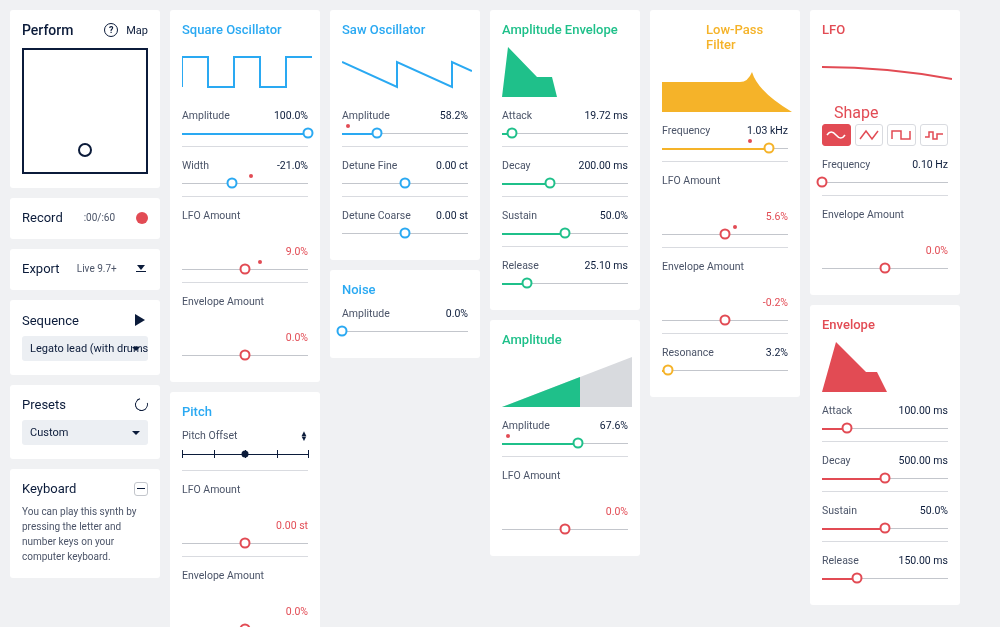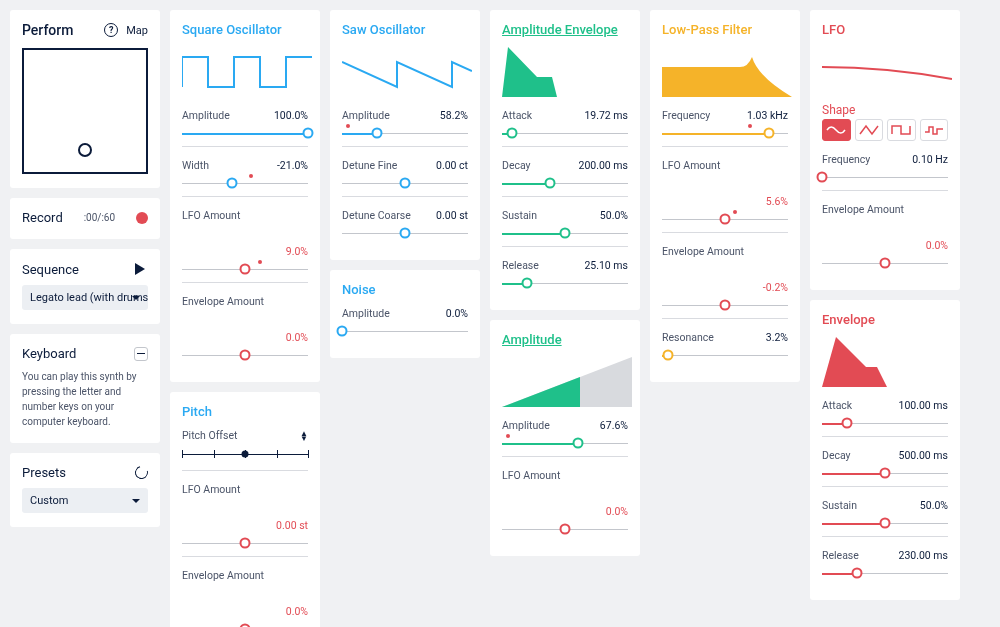--- a/index.html
+++ b/index.html
@@ -18,22 +18,22 @@
   body{margin:0;background:var(--bg);color:var(--ink);font-size:12px;}
   .app{display:flex;gap:10px;padding:10px;align-items:flex-start;width:1000px;}
 
   .col{display:flex;flex-direction:column;gap:10px;}
   .col.left{width:150px;}
   .col.mod{width:150px;}
 
   .card{background:var(--card);border-radius:3px;padding:12px 12px 14px;}
   .card h3{margin:0 0 10px;font-size:13px;font-weight:500;}
   .card h3.blue{color:var(--blue);}
-  .card h3.green{color:var(--green);text-decoration:underline;}
-  .card h3.amber{color:var(--amber);}
+  .card h3.green{color:var(--green);}
+  .card h3.amber{color:var(--amber);margin-left:44px;}
   .card h3.red{color:var(--red);}
 
   
   .perform-head{display:flex;align-items:center;justify-content:space-between;margin-bottom:10px;}
   .perform-head h3{margin:0;font-size:14px;}
   .perform-head .rhs{display:flex;align-items:center;gap:8px;}
   .help-icon{width:14px;height:14px;border:1.5px solid var(--ink);border-radius:50%;display:flex;align-items:center;justify-content:center;font-size:9px;font-weight:700;color:var(--ink);}
   .map-label{font-size:11px;color:var(--ink);text-align:right;}
   .xypad{width:100%;aspect-ratio:1/1;border:2.5px solid var(--ink);position:relative;}
   .xypad .puck{position:absolute;width:14px;height:14px;border:2.5px solid var(--ink);border-radius:50%;left:44%;top:76%;}
@@ -74,21 +74,21 @@
 
   
   .viz{height:50px;margin-bottom:6px;}
   svg{display:block;}
 
   .shape-row .opt{flex:1;height:22px;border:1px solid var(--line);border-radius:3px;display:flex;align-items:center;justify-content:center;}
   .shape-row .opt.active{background:var(--red);border-color:var(--red);}
   .shape-row .opt svg path{stroke:var(--red);stroke-width:1.5;fill:none;}
   .shape-row .opt.active svg path{stroke:#fff;}
   .shape-row{display:flex;gap:4px;margin-bottom:4px;}
-  .shape-caption{font-size:12px;color:var(--red);margin:6px 0 2px;}
+  .shape-caption{font-size:16px;color:var(--red);margin:6px 12px 2px;}
 
   .pitch-head{display:flex;justify-content:space-between;align-items:center;font-size:10.5px;color:var(--muted);}
   .stepper{display:flex;flex-direction:column;line-height:5px;font-size:8px;color:var(--ink);}
   .pitch-line{position:relative;height:12px;margin-top:6px;}
   .pitch-line::before{content:"";position:absolute;left:0;right:0;top:50%;border-top:1px solid var(--ink);}
   .pitch-tick{position:absolute;top:2px;bottom:2px;width:0;border-left:1px solid var(--ink);}
   .pitch-dot{position:absolute;top:50%;width:7px;height:7px;transform:translate(-50%,-50%);border-radius:50%;background:var(--ink);}
 
   .dl-icon{width:14px;height:14px;display:flex;flex-direction:column;align-items:center;justify-content:center;}
   .dl-icon .arr{width:0;height:0;border-left:4px solid transparent;border-right:4px solid transparent;border-top:5px solid var(--ink);}
@@ -115,45 +115,55 @@
     </div>
 
     <div class="card">
       <div class="row">
         <h4>Record</h4>
         <span class="sub">:00/:60</span>
         <span class="rec-dot"></span>
       </div>
     </div>
 
+    <div class="card">
+      <div class="row">
+        <h4>Export</h4>
+        <span class="sub">Live 9.7+</span>
+        <span class="dl-icon">
+            <span class="arr"></span>
+            <span class="bar"></span>
+          </span>
+      </div>
+    </div>
 
     <div class="card">
       <div class="row">
         <h4>Sequence</h4>
         <span class="icon-btn">
             <span class="play-tri"></span>
           </span>
       </div>
       <button class="select trunc">Legato lead (with drums)</button>
     </div>
 
     <div class="card">
       <div class="row">
+        <h4>Presets</h4>
+        <span class="refresh"></span>
+      </div>
+      <button class="select">Custom</button>
+    </div>
+
+    <div class="card">
+      <div class="row">
         <h4>Keyboard</h4>
         <span class="collapse"></span>
       </div>
       <div class="kbd-text">You can play this synth by pressing the letter and number keys on your computer keyboard.</div>
-    </div>
-
-    <div class="card">
-      <div class="row">
-        <h4>Presets</h4>
-        <span class="refresh"></span>
-      </div>
-      <button class="select">Custom</button>
     </div>
   </div>
 
   <div class="col mod">
     <div class="card">
       <h3 class="blue">Square Oscillator</h3>
       <svg class="viz" viewBox="0 0 130 50">
         <path d="M0 40 L0 10 L26 10 L26 40 L52 40 L52 10 L78 10 L78 40 L104 40 L104 10 L130 10" stroke="var(--blue)" stroke-width="2" fill="none"></path>
       </svg>
       <div class="param">
@@ -511,21 +521,21 @@
           </div>
           <div class="track">
             <span class="fill red" style="width:50%"></span>
             <span class="knob red" style="left:50%"></span>
           </div>
         </div>
         <div class="divider"></div>
       <div class="param">
           <div class="lbl">
             <span class="name">Release</span>
-            <span class="val">230.00 ms</span>
+            <span class="val">150.00 ms</span>
           </div>
           <div class="track">
             <span class="fill red" style="width:28%"></span>
             <span class="knob red" style="left:28%"></span>
           </div>
         </div>
     </div>
   </div>
 
 </div>

